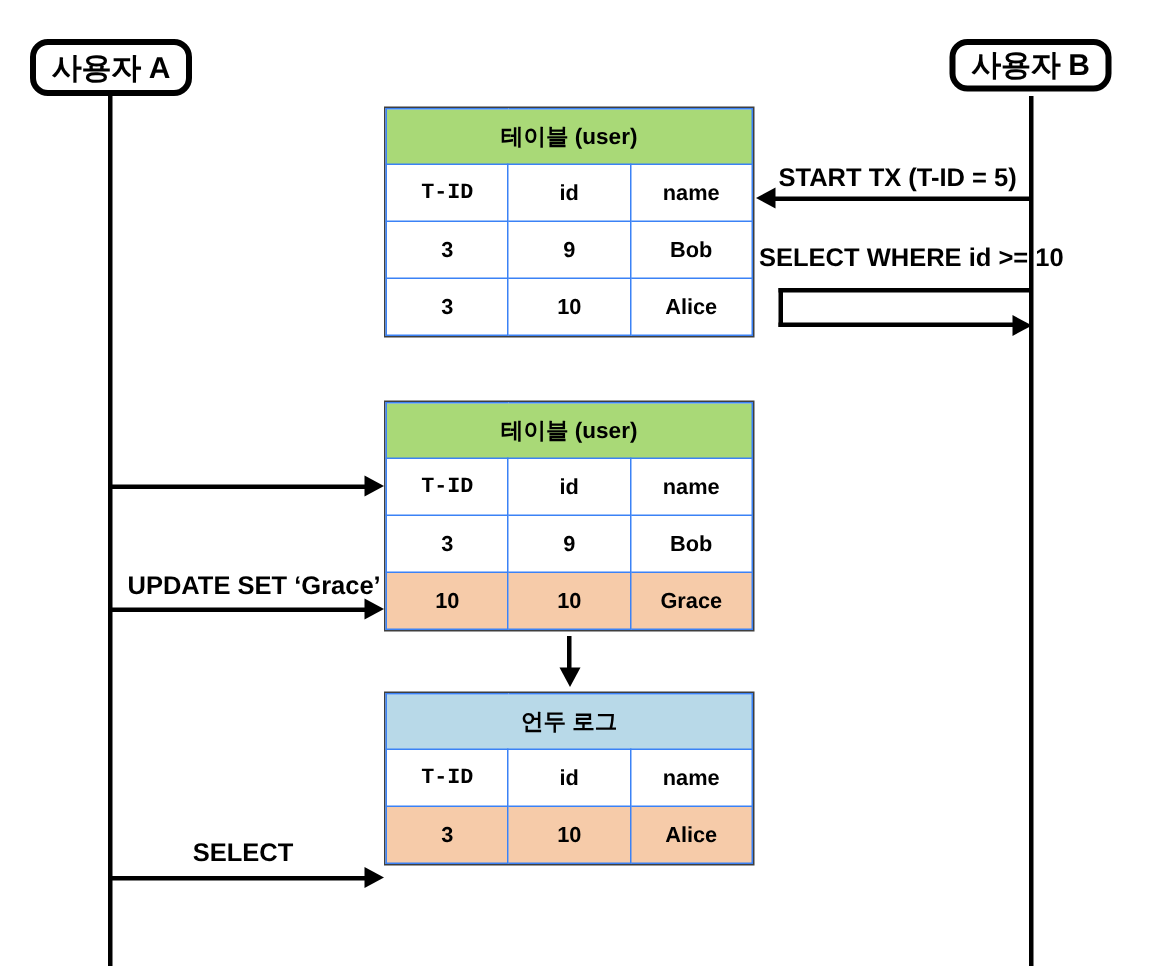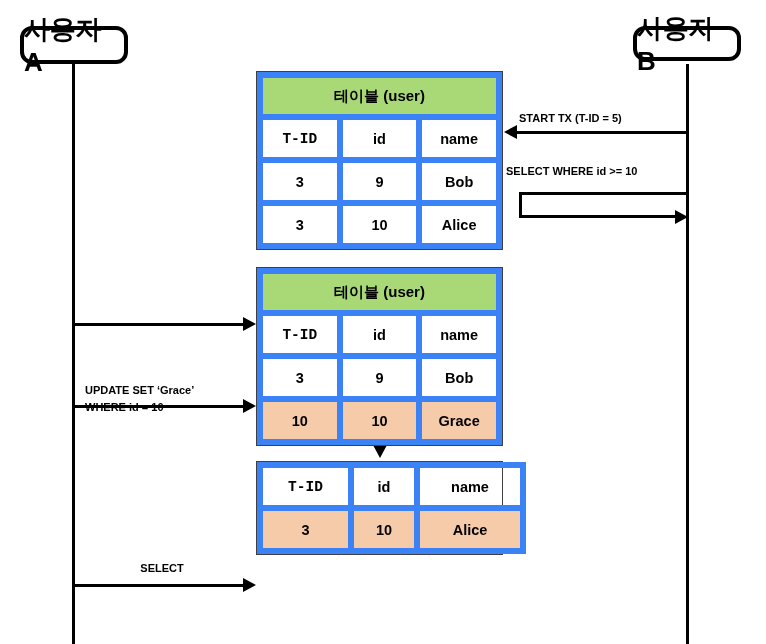--- a/index.html
+++ b/index.html
@@ -23,21 +23,21 @@
   .actor {
     position: absolute;
     box-sizing: border-box;
     border: 4px solid #000000;
     border-radius: 12px;
     background: #ffffff;
     display: flex;
     align-items: center;
     justify-content: center;
     font-weight: bold;
-    font-size: 26px;
+    font-size: 20px;
     color: #000000;
     letter-spacing: -0.2px;
     z-index: 6;
   }
   #actor-a { left: 20px;  top: 26px; width: 108px; height: 38px; }
   #actor-b { left: 633px; top: 26px; width: 108px; height: 35px; }
 
   
   .lifeline {
     position: absolute;
@@ -56,21 +56,21 @@
     background: #ffffff;
     z-index: 4;
     border: 1px solid #3f3f3f;
   }
   .db-table table {
     border-collapse: collapse;
     width: 100%;
     table-layout: fixed;
   }
   .db-table td {
-    border: 6px solid #3b82f6;
+    border: 1px solid #3b82f6;
     text-align: center;
     font-weight: bold;
     font-size: 14.5px;
     color: #000000;
     height: 37px;
     padding: 0;
   }
   .db-table td.caption {
     font-size: 15px;
     height: 36px;
@@ -119,21 +119,21 @@
   .arrow-down {
     border-left: 7px solid transparent;
     border-right: 7px solid transparent;
     border-top: 13px solid #000000;
   }
 
   
   .msg {
     position: absolute;
     font-weight: bold;
-    font-size: 11px;
+    font-size: 17px;
     color: #000000;
     white-space: nowrap;
     line-height: 17px;
     z-index: 5;
   }
   .msg.center { text-align: center; }
 </style>
 </head>
 <body>
 
@@ -212,31 +212,33 @@
       </tr>
     </tbody>
       </table>
   </div>
 
   <div class="hline" style="left:72px; top:323px; width:172px;"></div>
   <div class="arrowhead arrow-right" style="left:243px; top:317px;"></div>
 
   <div class="msg" style="left:85px; top:362px;margin-top:20px;">
     <div>UPDATE SET ‘Grace’</div>
-    <div>WHERE id = 10</div>
   </div>
   <div class="hline" style="left:72px; top:405px; width:172px;"></div>
   <div class="arrowhead arrow-right" style="left:243px; top:399px;"></div>
 
   <div class="vline" style="left:378px; top:424px; height:24px;"></div>
   <div class="arrowhead arrow-down" style="left:373px; top:445px;"></div>
 
   <div id="table-undo" class="db-table">
     <table>
       <tbody>
+          <tr>
+        <td class="caption hdr-blue" colspan="3">언두 로그</td>
+      </tr>
       <tr>
         <td class="col-tid">T-ID</td>
         <td class="col-id">id</td>
         <td class="col-name">name</td>
       </tr>
       <tr class="row-orange">
         <td>3</td>
         <td>10</td>
         <td>Alice</td>
       </tr>

